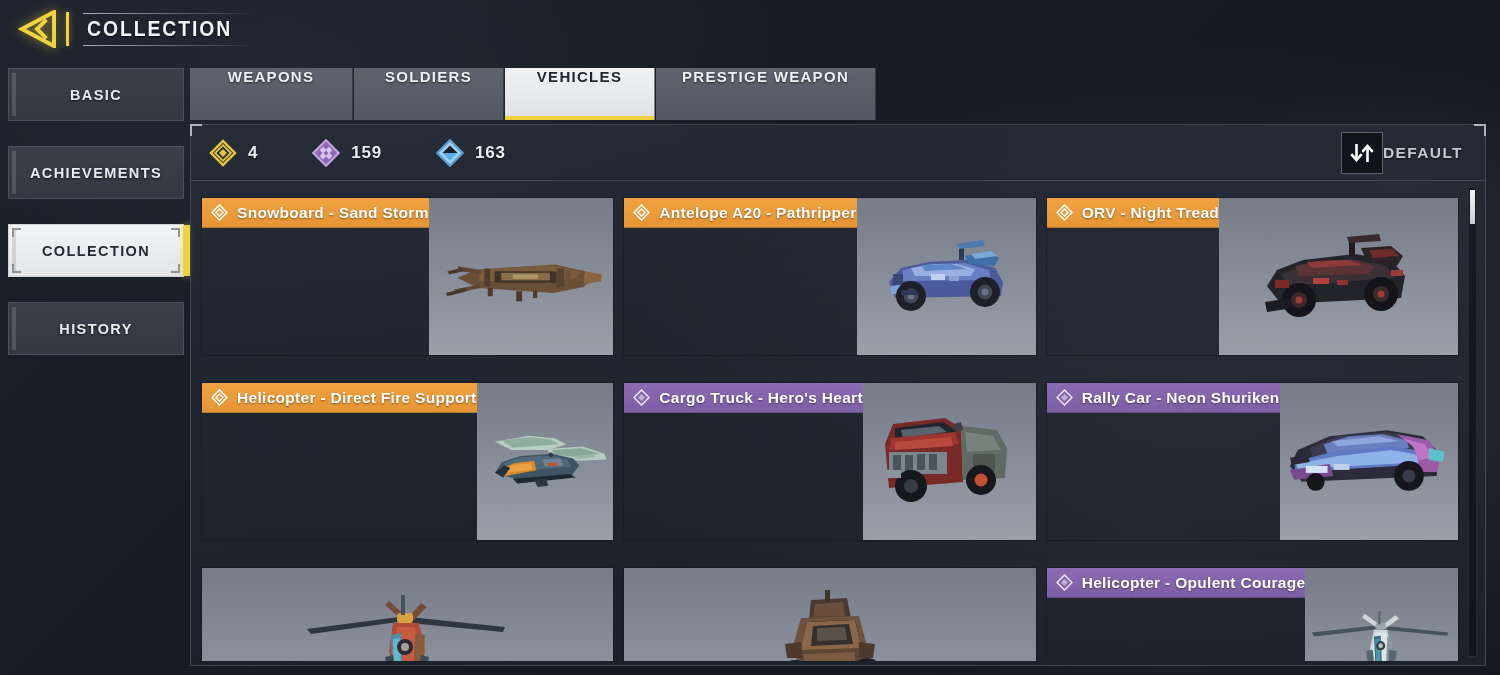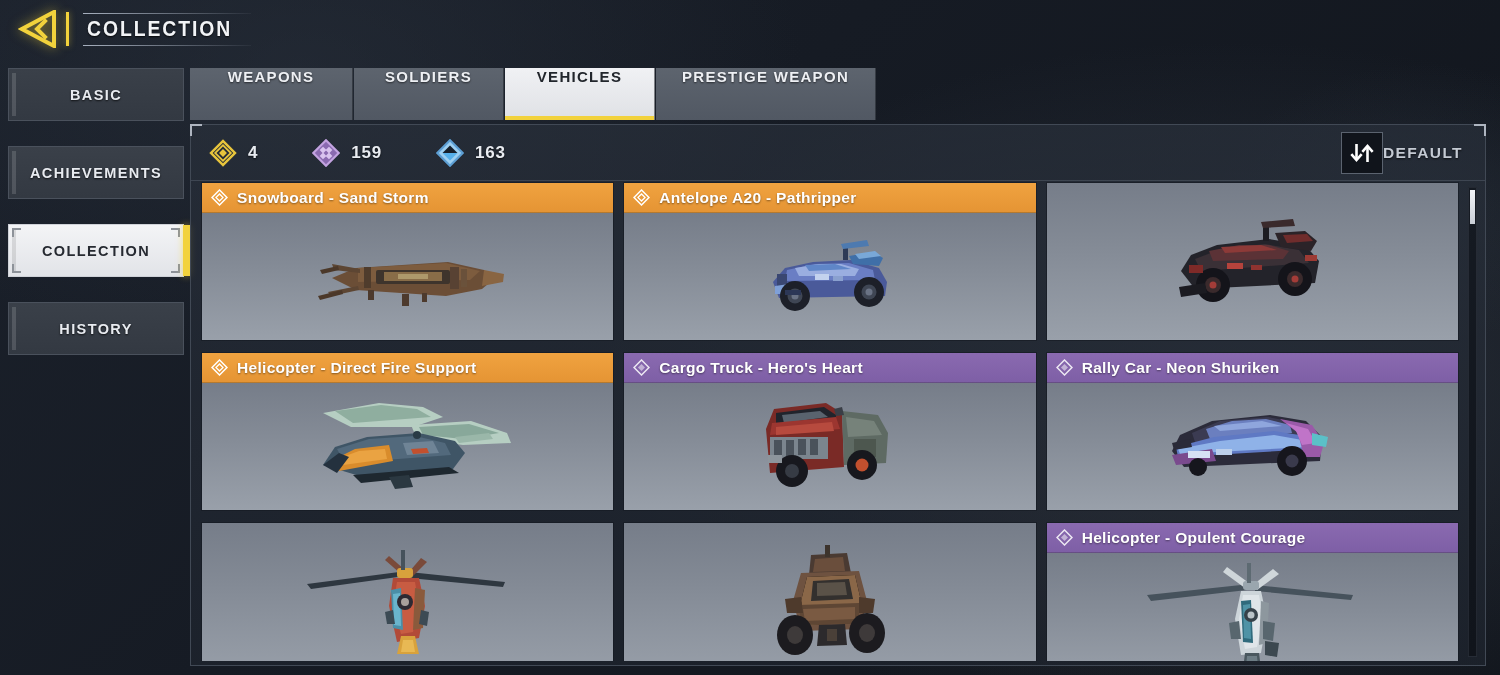--- a/index.html
+++ b/index.html
@@ -189,22 +189,23 @@
   }
   .grid {
     display: grid;
     grid-template-columns: repeat(3, 1fr);
     gap: 11px 9px;
   }
   .card {
     height: 159px;
     border: 1px solid rgba(20,25,33,.6);
     overflow: hidden;
-    display: flex; flex-direction: column;
+    display: flex; flex-direction: row;
     cursor: pointer;
+    margin-top: 15px;
   }
   .card-head {
     height: 30px;
     display: flex; align-items: center;
     padding-left: 9px;
     border-bottom: 1px solid rgba(0,0,0,.25);
   }
   .card-head.orange { background: linear-gradient(180deg, #f0a340 0%, #e59434 100%); }
   .card-head.purple { background: linear-gradient(180deg, #8a6ab0 0%, #7e5fa6 100%); }
   .card-title {
@@ -402,20 +403,27 @@
                   <circle cx="114" cy="68" r="3.5" fill="#6a7385"></circle>
                   <rect x="60" y="50" width="14" height="6" fill="#c3d2ee"></rect>
                   <rect x="78" y="52" width="10" height="5" fill="#8aa0cf"></rect>
                   <rect x="30" y="66" width="16" height="5" fill="#2c3756"></rect>
                 </g>
               </svg>
             </div>
           </div>
 
           <div class="card">
+            <div class="card-head orange">
+              <svg width="17" height="17" viewBox="0 0 17 17">
+                <rect x="3.2" y="3.2" width="10.6" height="10.6" transform="rotate(45 8.5 8.5)" fill="none" stroke="#ffffff" stroke-width="1.5"></rect>
+                <rect x="6" y="6" width="5" height="5" transform="rotate(45 8.5 8.5)" fill="none" stroke="#ffffff" stroke-width="1.3"></rect>
+              </svg>
+              <span class="card-title">ORV - Night Tread</span>
+            </div>
             <div class="card-body">
               <svg class="vehicle" width="175" height="106" viewBox="0 0 175 106">
                 <g>
                   <path d="M16 62 L26 46 L52 36 L104 30 L140 36 L154 52 L150 74 L30 80 Z" fill="#23232a"></path>
                   <path d="M30 50 L56 40 L100 35 L134 41 L144 54 L36 62 Z" fill="#3a3036"></path>
                   <path d="M44 42 L74 36 L104 36 L124 42 L118 50 L48 52 Z" fill="#5b3236"></path>
                   <path d="M56 38 L96 36 L112 41 L60 44 Z" fill="#8d3a38"></path>
                   <path d="M110 24 L140 22 L152 32 L146 42 L116 38 Z" fill="#2b2328"></path>
                   <path d="M118 26 L142 25 L148 32 L122 34 Z" fill="#6f2c2c"></path>
                   <rect x="98" y="16" width="6" height="16" fill="#1c1c22"></rect>

